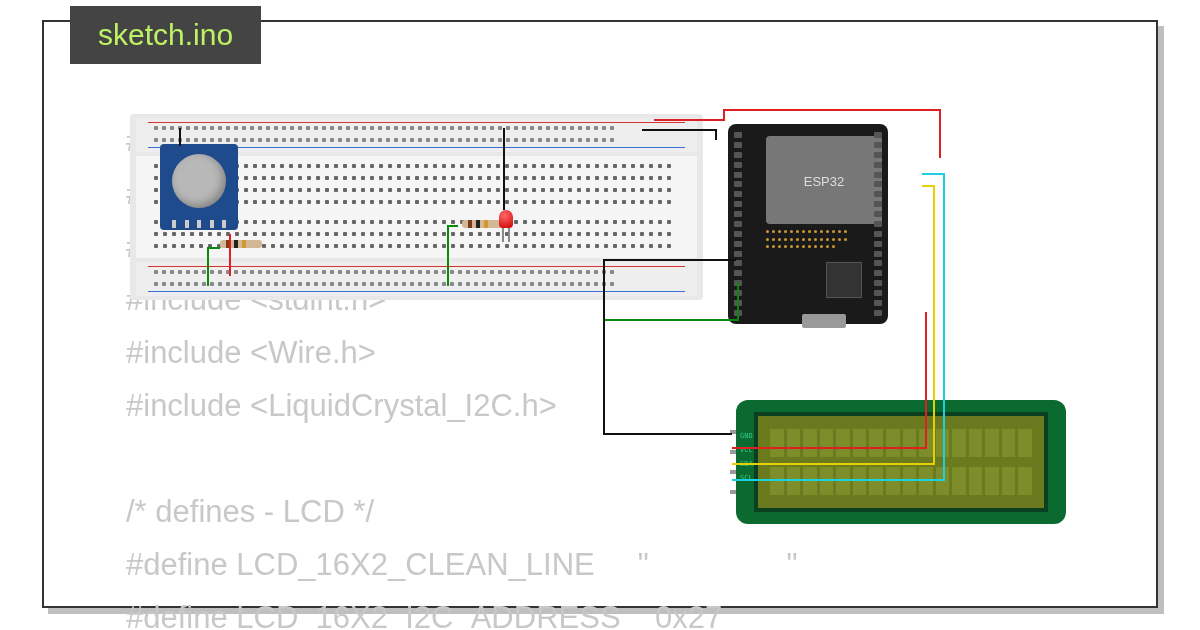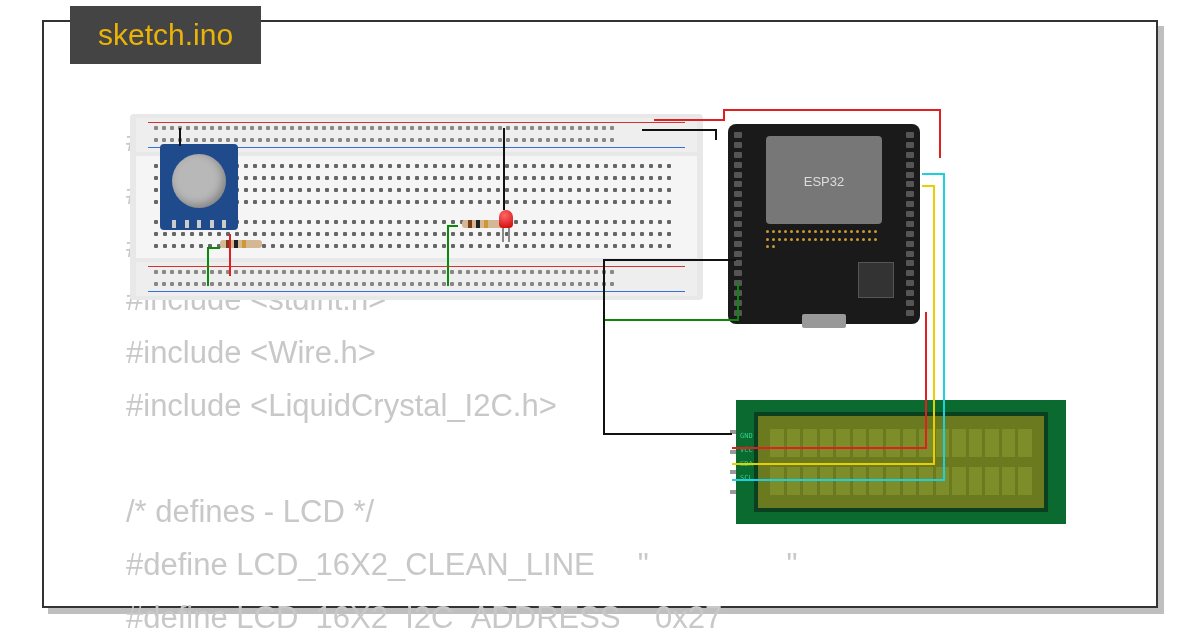--- a/index.html
+++ b/index.html
@@ -19,21 +19,21 @@
       height: 588px;
       background: #fff;
       border: 2px solid #333;
       box-shadow: 6px 6px 0 rgba(0,0,0,0.25);
     }
     .tab {
       position: absolute;
       left: 70px;
       top: 6px;
       background: #444;
-      color: #eab308;
+      color: #bef264;
       padding: 12px 28px;
       font-size: 30px;
       font-weight: 400;
       font-family: "Segoe UI", sans-serif;
     }
     .code {
       position: absolute;
       left: 82px;
       top: 92px;
       color: #c8c8c8;
@@ -152,21 +152,21 @@
       width: 2px;
       height: 14px;
       background: #888;
     }
     .led-legs::before { left: 2px; }
     .led-legs::after { right: 2px; }
     .esp32 {
       position: absolute;
       left: 684px;
       top: 102px;
-      width: 192px;
+      width: 160px;
       height: 200px;
       background: #1a1a1a;
       border-radius: 8px;
     }
     .esp32-shield {
       position: absolute;
       left: 38px;
       top: 12px;
       width: 116px;
       height: 88px;
@@ -198,21 +198,21 @@
     .esp-usb { position: absolute; left: 74px; bottom: -4px; width: 44px; height: 14px; background: #999; border-radius: 2px; }
     .esp-dots { position: absolute; left: 38px; top: 106px; right: 38px; height: 20px; display: flex; flex-wrap: wrap; gap: 3px; }
     .esp-dots .d { width: 3px; height: 3px; background: #c93; border-radius: 50%; }
     .lcd {
       position: absolute;
       left: 692px;
       top: 378px;
       width: 330px;
       height: 124px;
       background: #0a6a2f;
-      border-radius: 0;
+      border-radius: 12px;
     }
     .lcd-screen {
       position: absolute;
       left: 18px;
       right: 18px;
       top: 12px;
       bottom: 12px;
       background: #6b7a1f;
       border: 4px solid #0a4020;
       display: flex;

